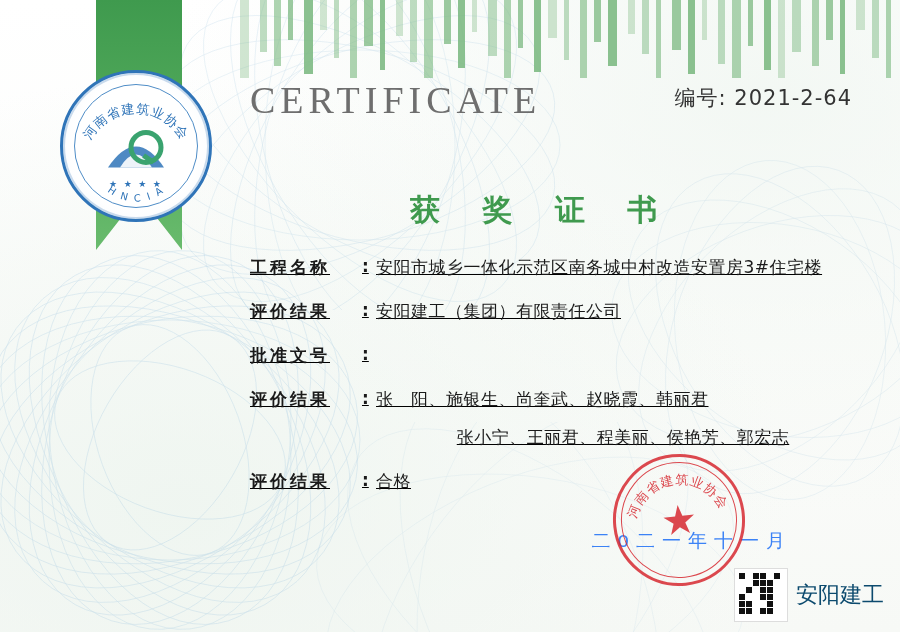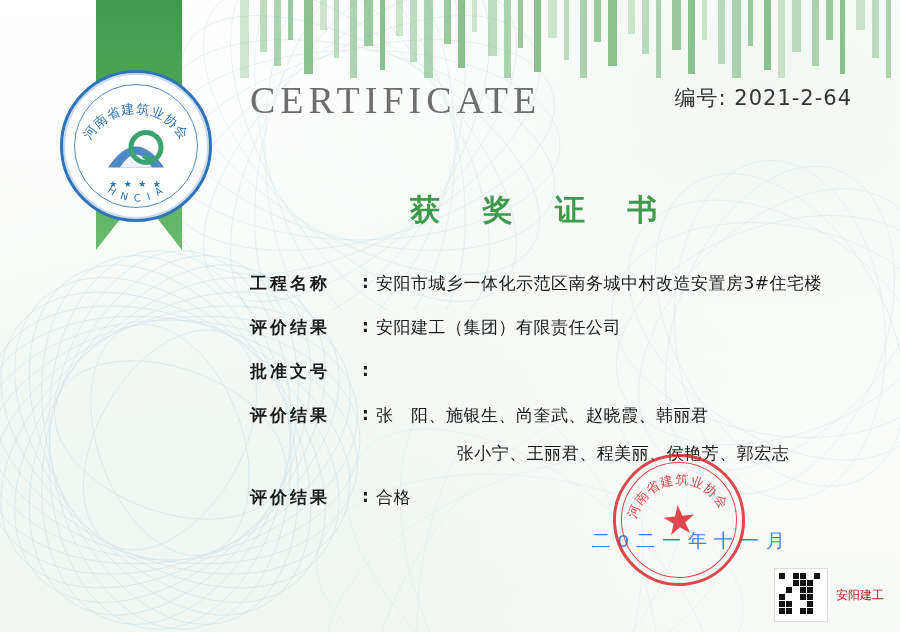--- a/index.html
+++ b/index.html
@@ -83,22 +83,23 @@
     font-family:"DejaVu Sans", sans-serif;
     margin-left:32px;
   }
   .serial{
     position:absolute;right:48px;top:84px;
     font-size:21px;color:#333;letter-spacing:1px;
     font-family:"DejaVu Sans", sans-serif;
   }
   
   .fields{
-    position:absolute;left:250px;top:272px;width:620px;
+    position:absolute;left:250px;top:256px;width:620px;
     font-family:"DejaVu Sans", sans-serif;
+    text-decoration:underline;
   }
   .row{display:flex;align-items:flex-start;margin-bottom:21px;}
   .row .label{
     width:112px;flex:0 0 112px;font-size:17px;font-weight:700;color:#1a1a1a;
     letter-spacing:3px;
   }
   .row .colon{width:14px;flex:0 0 14px;font-size:17px;font-weight:700;color:#1a1a1a;}
   .row .value{font-size:17px;color:#1a1a1a;letter-spacing:.5px;line-height:1.35;}
   .row.cont{margin-top:-6px;justify-content:center;}
   .row.cont .label,.row.cont .colon{visibility:hidden;}
@@ -124,21 +125,21 @@
   }
   
   .wechat{
     position:absolute;right:16px;bottom:10px;
     display:flex;align-items:center;gap:8px;
   }
   .wechat .qr{
     width:52px;height:52px;background:#fff;border:1px solid #ddd;position:relative;overflow:hidden;
   }
   .wechat .qr b{position:absolute;background:#111;display:block;}
-  .wechat .wname{font-size:12px;color:#b91c1c;font-family:"DejaVu Sans", sans-serif;}
+  .wechat .wname{font-size:22px;color:#0c4a6e;font-family:"DejaVu Sans", sans-serif;}
 </style>
 </head>
 <body>
 
 <div class="cert">
 
   <div class="paper-wash"></div>
 
   <svg class="guilloche g-left" viewBox="0 0 420 420">
     <g fill="none" stroke="#7fb3d9" stroke-width="0.6" opacity="0.55">

